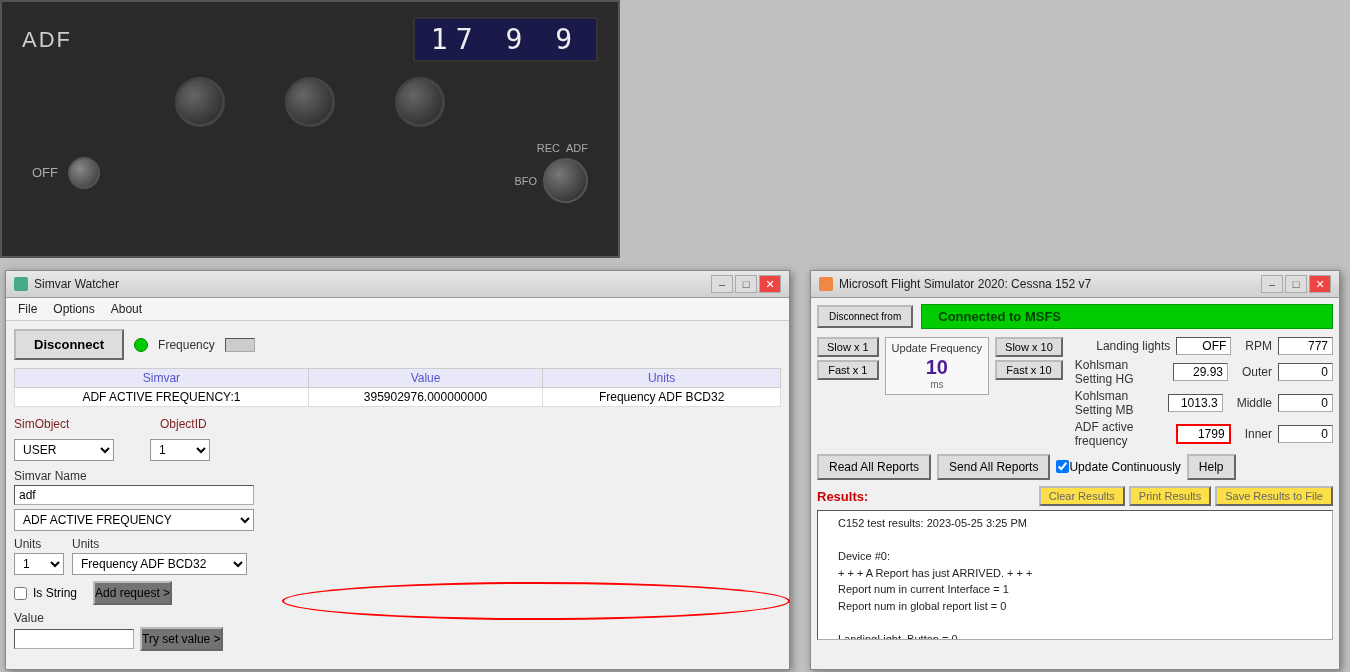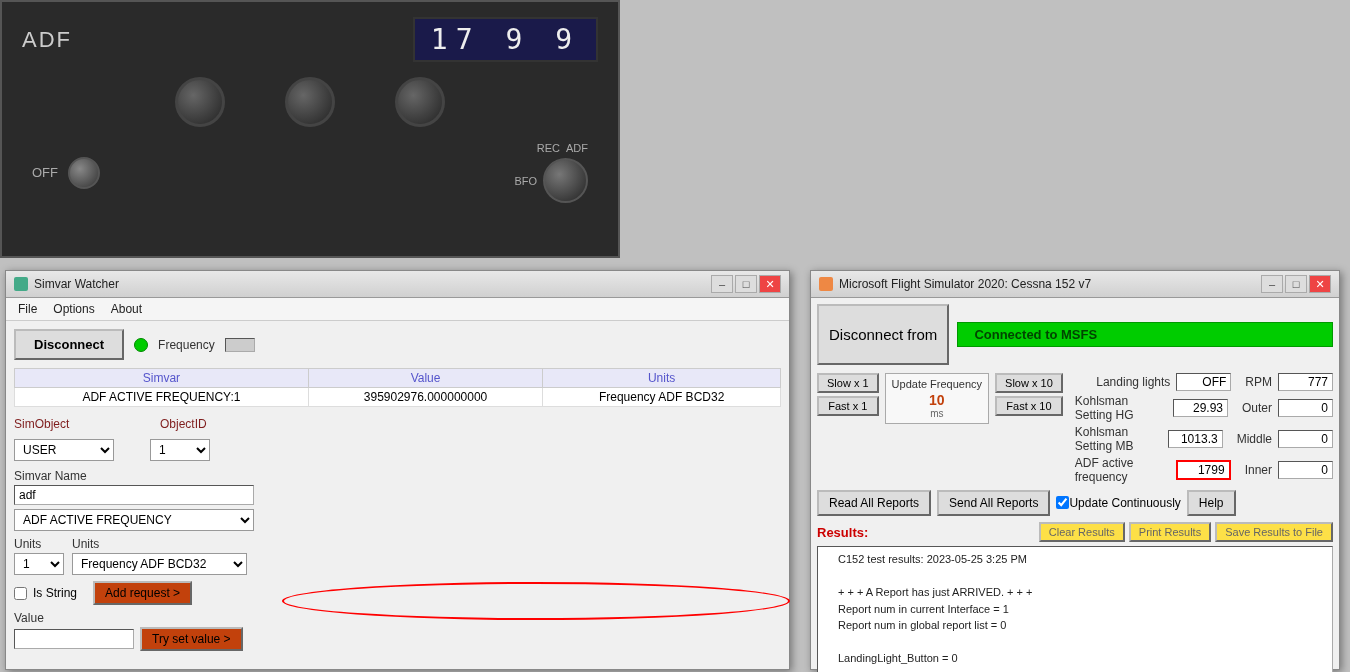--- a/index.html
+++ b/index.html
@@ -272,23 +272,23 @@
     }
     .value-label { font-size: 12px; color: #333; margin-bottom: 2px; }
     .value-input {
       width: 120px;
       border: 1px inset #aaa;
       padding: 2px 4px;
       font-size: 12px;
       background: white;
     }
     .action-btn {
-      background: #c2410c;
+      background: #737373;
       border: 2px outset #bbb;
-      padding: 3px 10px;
+      padding: 3px 0;
       font-size: 12px;
       cursor: pointer;
     }
 
     
     .msfs-window {
       position: absolute;
       top: 270px;
       left: 810px;
       width: 530px;
@@ -303,44 +303,44 @@
 
     .connected-bar {
       display: flex;
       align-items: center;
       gap: 8px;
       margin-bottom: 8px;
     }
     .disconnect-from-btn {
       background: #ddd;
       border: 2px outset #bbb;
-      padding: 20px 10px;
-      font-size: 15px;
+      padding: 4px 10px;
+      font-size: 10px;
       cursor: pointer;
     }
     .connected-status {
       background: #00cc00;
       color: #004400;
       padding: 4px 16px;
       font-size: 13px;
       font-weight: bold;
       flex: 1;
       border: 1px solid #009900;
     }
     .update-freq-box {
       border: 1px solid #aaa;
       padding: 4px 6px;
       background: #f8f8f8;
       text-align: center;
     }
     .update-freq-label { font-size: 11px; color: #333; margin-bottom: 2px; }
     .update-freq-val {
-      font-size: 14px;
+      font-size: 20px;
       font-weight: bold;
-      color: #c2410c;
+      color: #4c1d95;
     }
     .update-freq-unit { font-size: 10px; color: #666; }
     .speed-btns {
       display: flex;
       flex-direction: column;
       gap: 3px;
     }
     .speed-btn {
       background: #ddd;
       border: 2px outset #bbb;
@@ -651,20 +651,21 @@
       <div class="results-btns">
         <button class="results-btn">Clear Results</button>
         <button class="results-btn">Print Results</button>
         <button class="results-btn">Save Results to File</button>
       </div>
     </div>
     <div class="results-area">
       <div id="results-content">
           <div>C152 test results:  2023-05-25  3:25 PM</div>
           <div>&nbsp;</div>
+          <div>Device #0:</div>
           <div>+ + + A Report has just ARRIVED. + + +</div>
           <div>  Report num in current Interface = 1</div>
           <div>  Report num in global report list = 0</div>
           <div>&nbsp;</div>
           <div>LandingLight_Button = 0</div>
         </div>
     </div>
   </div>
 </div>
 

